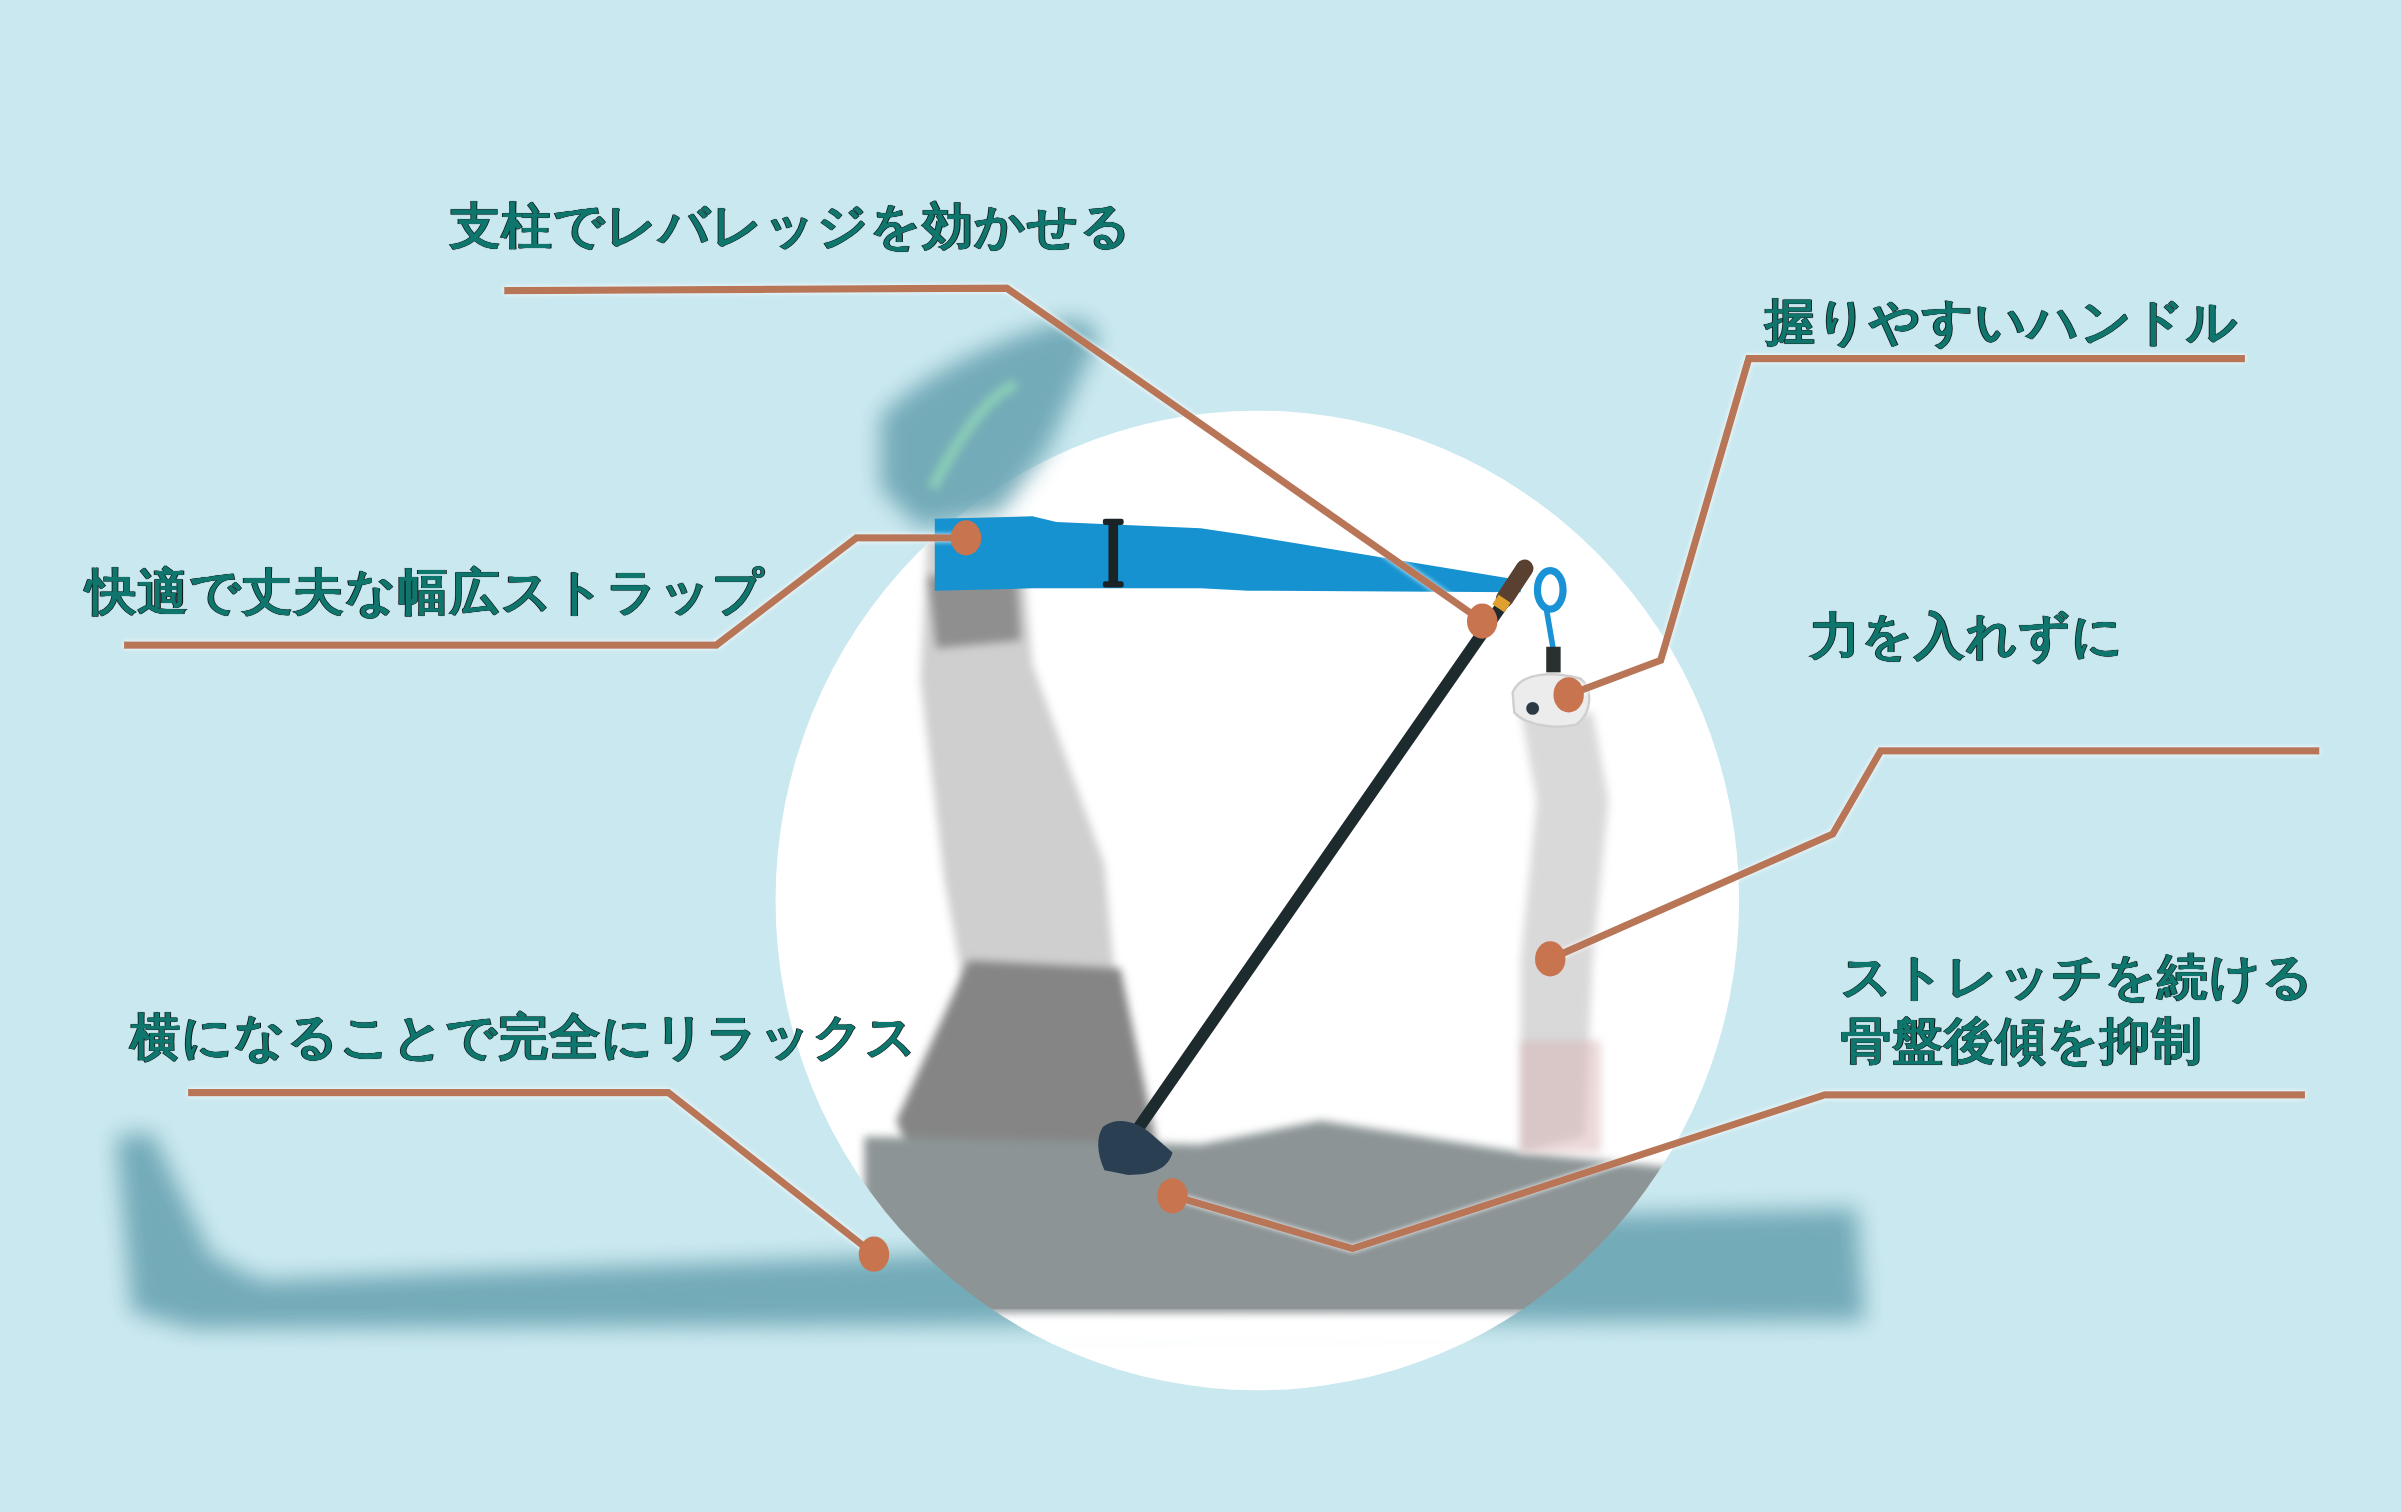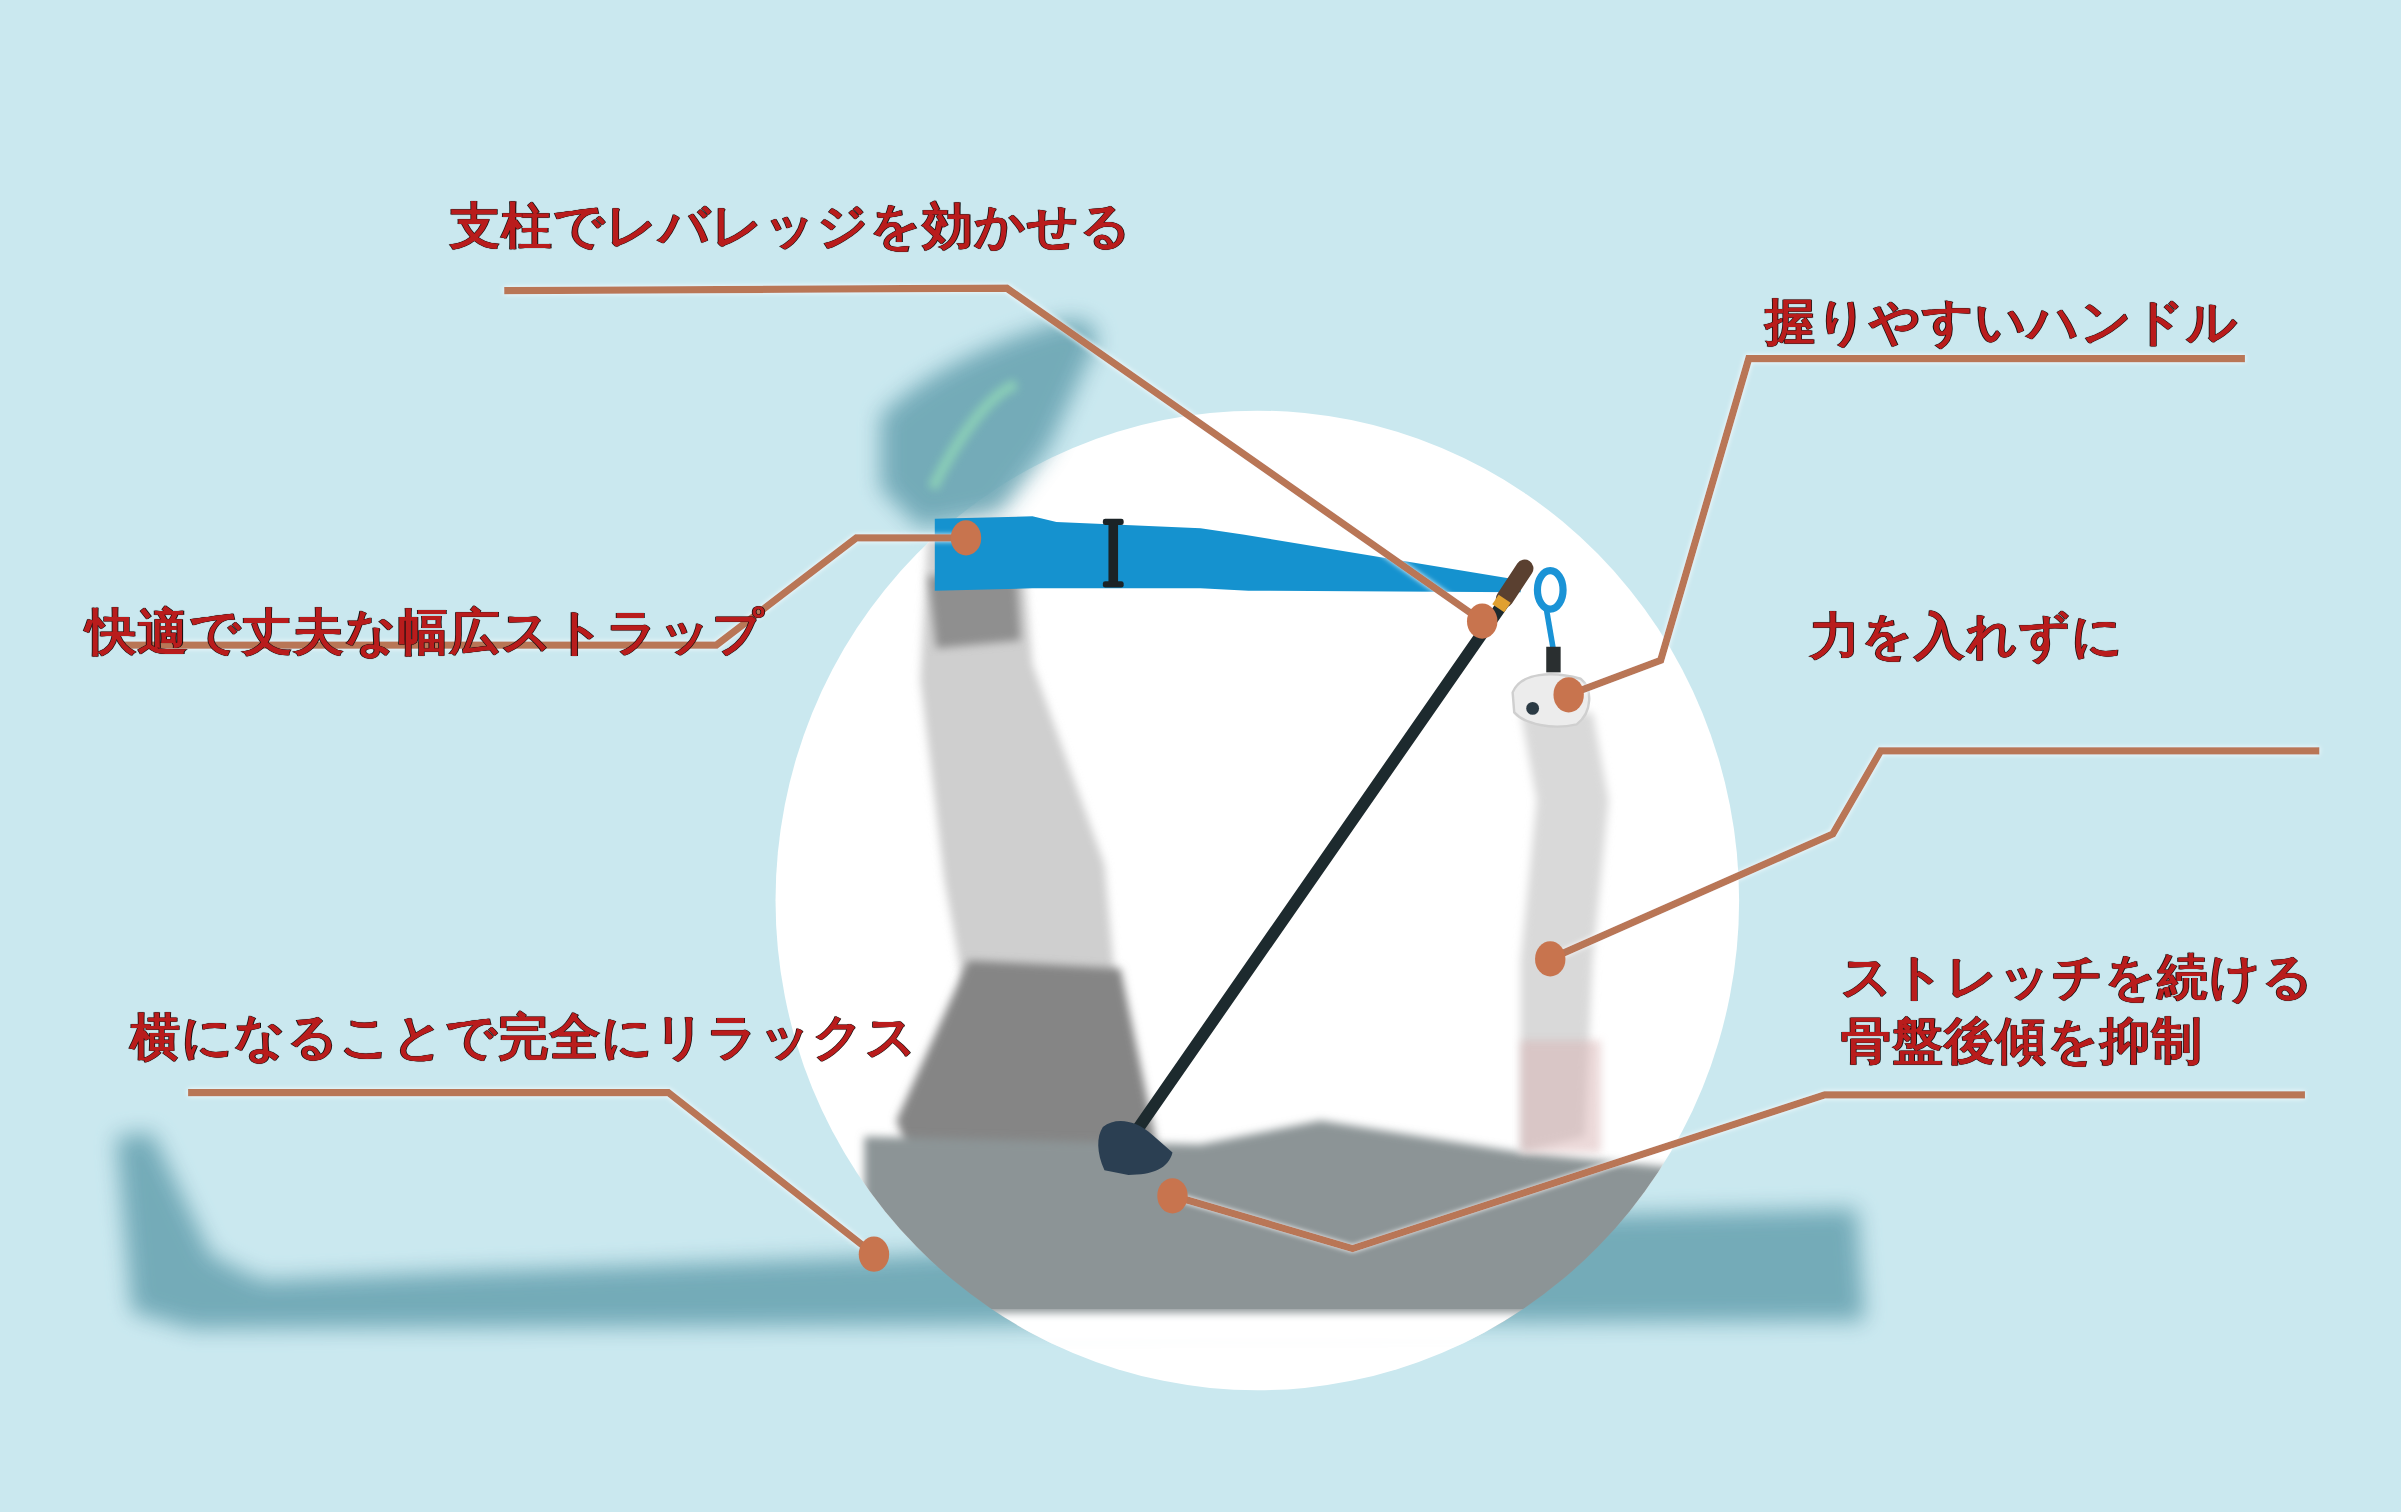--- a/index.html
+++ b/index.html
@@ -6,21 +6,21 @@
     body {
       width: 2401px; height: 1512px; overflow: hidden;
       background: #cae8ef;
       font-family: "DejaVu Sans", sans-serif;
       position: relative;
     }
     #stage { position: absolute; left: 0; top: 0; width: 2401px; height: 1512px; }
     svg.art { position: absolute; left: 0; top: 0; }
     .label {
       position: absolute;
-      color: #b91c1c;
+      color: #0f766e;
       font-weight: 900;
       font-size: 50px;
       line-height: 64px;
       letter-spacing: 1.6px;
       white-space: nowrap;
       text-shadow: 0 0 0.8px #111, 0.8px 0 0 #111, -0.8px 0 0 #111;
     }
     .label .line { display: block; }
   </style>
 </head>
@@ -116,21 +116,21 @@
   </svg>
 
   <div class="label" style="left:450px; top:194px;">
     <span class="line">支柱でレバレッジを効かせる</span>
   </div>
 
   <div class="label" style="left:1765px; top:290px;">
     <span class="line">握りやすいハンドル</span>
   </div>
 
-  <div class="label" style="left:86px; top:560px;margin-top:40px;">
+  <div class="label" style="left:86px; top:560px;">
     <span class="line">快適で丈夫な幅広ストラップ</span>
   </div>
 
   <div class="label" style="left:1810px; top:604px;text-align:center;">
     <span class="line">力を入れずに</span>
   </div>
 
   <div class="label" style="left:1841px; top:945px;">
     <span class="line">ストレッチを続ける</span>
     <span class="line">骨盤後傾を抑制</span>

